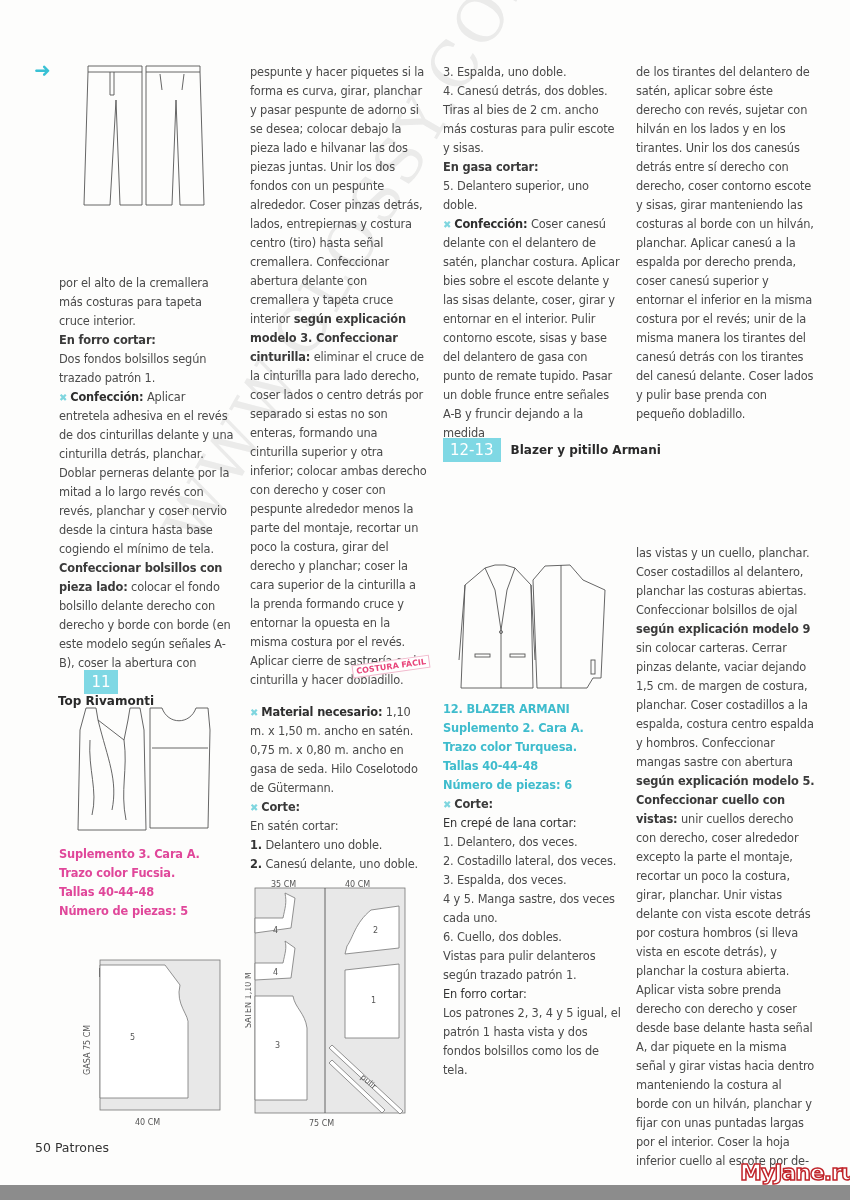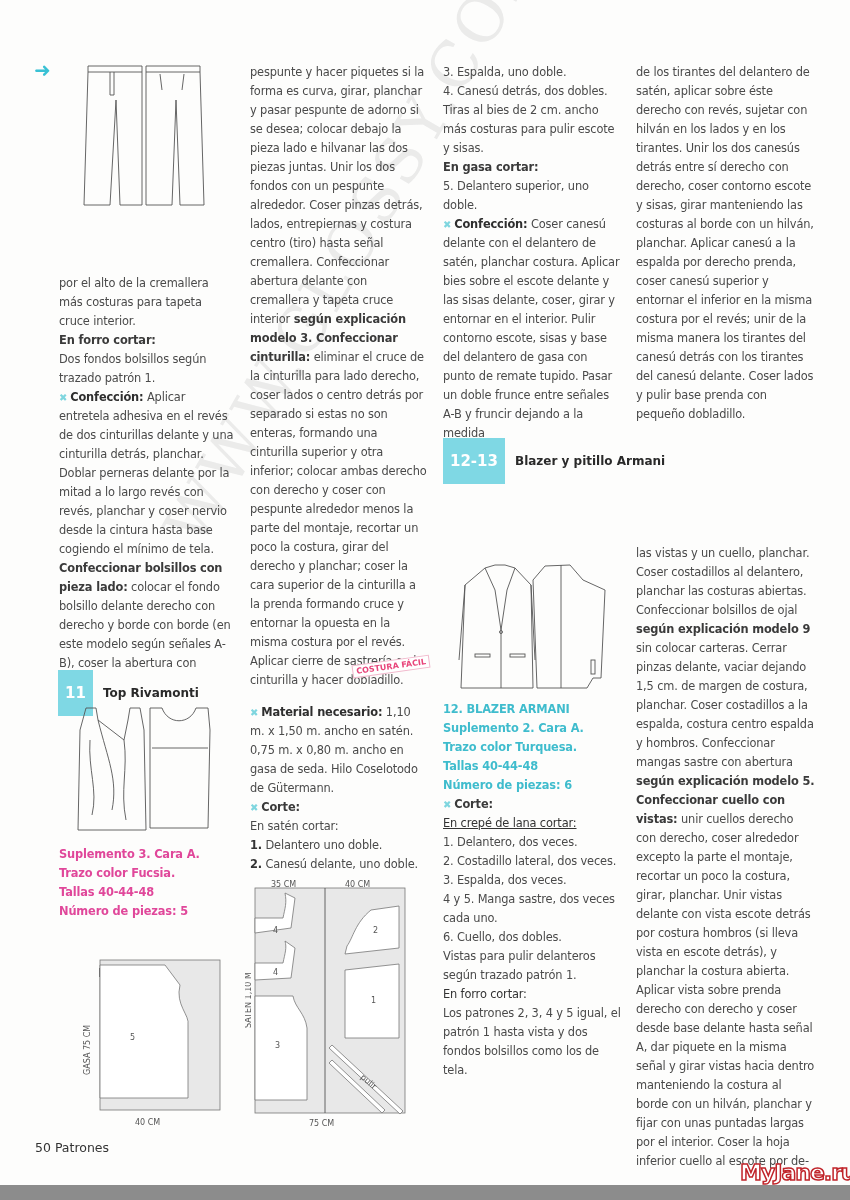--- a/index.html
+++ b/index.html
@@ -9,21 +9,21 @@
   .bottom-strip { position:absolute; left:0; top:1185px; width:850px; height:15px; background:#8c8c8c; }
   .col { position:absolute; font-size:11.4px; line-height:19px; letter-spacing:-0.15px; color:#4a4a4a; }
   .col p { margin:0; }
   .b { font-weight:bold; color:#2e2e2e; }
   .sb { font-weight:bold; color:#3a3a3a; }
   .bullet { color:#7fd6df; font-size:10px; margin-right:3px; }
   .cyan { color:#3fbccd; font-weight:bold; }
   .pink { color:#e0479a; font-weight:bold; }
   .arrow { position:absolute; left:34px; top:58px; color:#39c1d4; font-size:20px; font-weight:bold; }
   .section-head { position:absolute; display:flex; align-items:center; }
-  .num-badge { background:#7fd8e4; color:#ffffff; font-weight:bold; font-size:15px; padding:14px 7px; margin-right:10px; }
+  .num-badge { background:#7fd8e4; color:#ffffff; font-weight:normal; font-size:15px; padding:3px 7px; margin-right:10px; }
   .section-title { font-size:12px; font-weight:bold; color:#2a2a2a; }
   .badge-easy { position:absolute; left:352px; top:660px; color:#e8447a; font-size:8px; font-weight:bold; text-align:center; line-height:9px; transform:rotate(-8deg); border:1px solid #f1b9cc; padding:1px 3px; background:#fff; }
   .plan-title { position:absolute; left:98px; top:966px; font-size:12px; color:#444; letter-spacing:0.3px; }
   .footer { position:absolute; left:35px; top:1140px; font-size:12.5px; color:#333; }
   .logo { position:absolute; left:740px; top:1160px; font-size:22px; font-weight:bold; color:#ffffff;
           -webkit-text-stroke:1.5px #c0242a; letter-spacing:-1px; font-family:"DejaVu Sans", sans-serif; }
   .watermark { position:absolute; left:150px; top:520px; font-size:62px; font-family:"DejaVu Serif", serif; color:rgba(200,200,200,0.35); transform:rotate(-60deg); transform-origin:left top; white-space:nowrap; letter-spacing:4px; }
   svg { position:absolute; }
   svg .ln { fill:none; stroke:#555; stroke-width:0.9; }
   svg .fab { fill:#e8e8e8; stroke:#777; stroke-width:0.8; }
@@ -88,36 +88,36 @@
     <rect class="ln" x="136" y="100" width="4" height="14"></rect>
   </svg>
 
   <div class="col" style="left:443px;top:700px;width:180px;">
     <p class="cyan">12. BLAZER ARMANI</p>
     <p class="cyan">Suplemento 2. Cara A.</p>
     <p class="cyan">Trazo color Turquesa.</p>
     <p class="cyan">Tallas 40-44-48</p>
     <p class="cyan">Número de piezas: 6</p>
     <p><span class="bullet">✖</span><span class="sb">Corte:</span></p>
-    <p class="sb" style="font-weight:normal;color:#333;text-decoration:underline;">En crepé de lana cortar:</p>
+    <p class="sb" style="font-weight:normal;color:#333;">En crepé de lana cortar:</p>
     <p>1. Delantero, dos veces.</p>
     <p>2. Costadillo lateral, dos veces.</p>
     <p>3. Espalda, dos veces.</p>
     <p>4 y 5. Manga sastre, dos veces cada uno.</p>
     <p>6. Cuello, dos dobles.</p>
     <p>Vistas para pulir delanteros según trazado patrón 1.</p>
     <p class="sb" style="font-weight:normal;color:#333;">En forro cortar:</p>
     <p>Los patrones 2, 3, 4 y 5 igual, el patrón 1 hasta vista y dos fondos bolsillos como los de tela.</p>
   </div>
 
   <div class="col" style="left:636px;top:544px;width:180px;">
     <p><span>las vistas y un cuello, planchar. Coser costadillos al delantero, planchar las costuras abiertas. Confeccionar bolsillos de ojal </span><span class="sb">según explicación modelo 9</span><span> sin colocar carteras. Cerrar pinzas delante, vaciar dejando 1,5 cm. de margen de costura, planchar. Coser costadillos a la espalda, costura centro espalda y hombros. Confeccionar mangas sastre con abertura </span><span class="sb">según explicación modelo 5. Confeccionar cuello con vistas:</span><span> unir cuellos derecho con derecho, coser alrededor excepto la parte el montaje, recortar un poco la costura, girar, planchar. Unir vistas delante con vista escote detrás por costura hombros (si lleva vista en escote detrás), y planchar la costura abierta. Aplicar vista sobre prenda derecho con derecho y coser desde base delante hasta señal A, dar piquete en la misma señal y girar vistas hacia dentro manteniendo la costura al borde con un hilván, planchar y fijar con unas puntadas largas por el interior. Coser la hoja inferior cuello al escote por de-</span></p>
   </div>
 
-  <div class="section-head" style="left:58px;top:670px;">
+  <div class="section-head" style="left:58px;top:670px;flex-direction:column;">
     <span class="num-badge">11</span>
     <span class="section-title">Top Rivamonti</span>
   </div>
   <div class="badge-easy">COSTURA FÁCIL</div>
 
   <svg style="left:68px;top:700px" width="155" height="135" viewBox="0 0 155 135">
     <path class="ln" d="M18 8 L28 8 L30 20 L56 40 L60 20 L62 8 L72 8 L76 30 L78 130 L10 130 L12 30 Z"></path>
     <path class="ln" d="M30 20 C40 60 50 80 44 110 M56 40 C60 70 52 90 58 120 M22 40 C20 70 30 90 24 115"></path>
     <path class="ln" d="M82 8 L94 8 C100 25 122 25 128 8 L140 8 L142 30 L140 128 L82 128 Z"></path>
     <path class="ln" d="M84 48 L140 48"></path>

